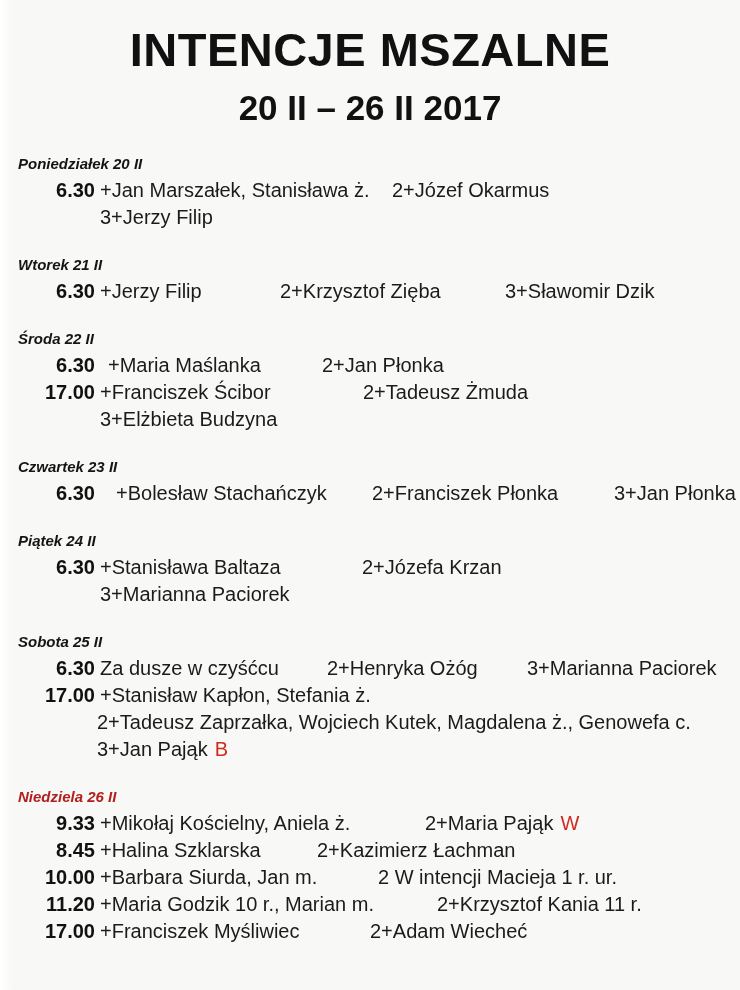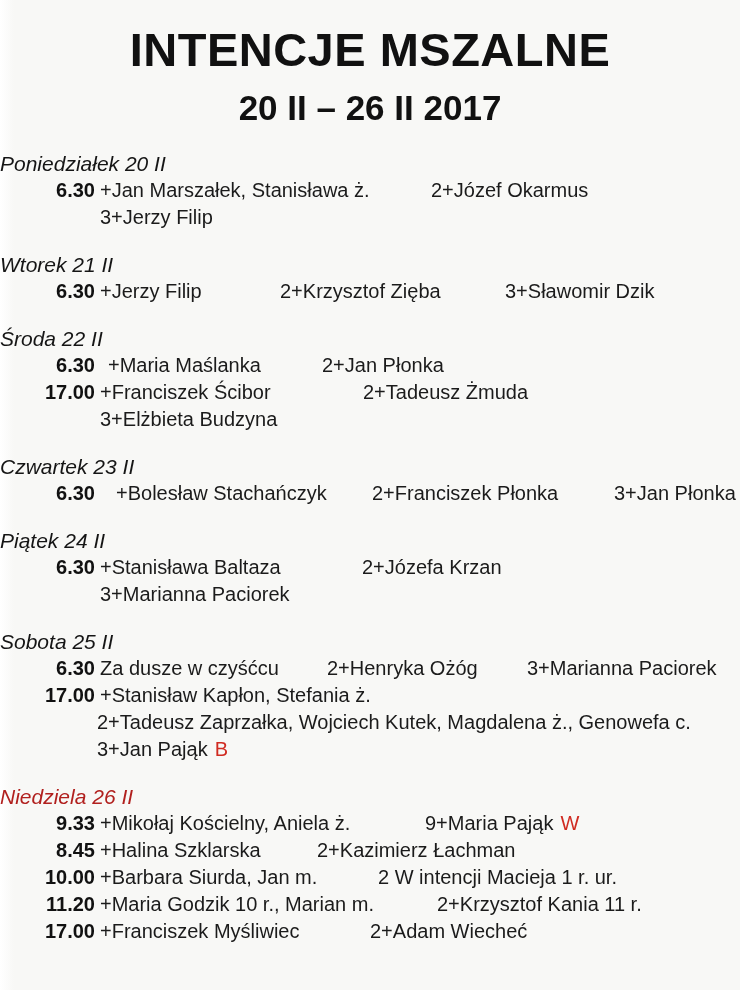--- a/index.html
+++ b/index.html
@@ -14,22 +14,23 @@
     margin:0;padding-top:25px;text-align:center;
     font-size:47px;line-height:50px;font-weight:700;letter-spacing:0.5px;color:#111;
   }
   .subtitle{
     margin:14px 0 0 0;text-align:center;
     font-size:35px;line-height:37px;font-weight:700;color:#111;
   }
   .schedule{padding-top:4px}
   .day{margin-top:20px}
   .day-header{
-    font-size:21px;line-height:27px;
-    font-weight:400;font-style:italic;color:#151515;
+    margin-left:18px;
+    font-size:15px;line-height:27px;
+    font-weight:700;font-style:italic;color:#151515;
   }
   .day-header.red{color:#b1201e}
   .mass-line{position:relative;height:27px;font-size:20px;line-height:27px}
   .time{
     position:absolute;left:0;top:0;width:95px;
     text-align:right;font-weight:700;color:#111;
   }
   .seg{position:absolute;top:0;white-space:nowrap}
   .mark{color:#d02b21;margin-left:7px}
 </style>
@@ -38,21 +39,21 @@
 
 <div class="page">
   <h1 class="title">INTENCJE MSZALNE</h1>
   <h2 class="subtitle">20 II – 26 II 2017</h2>
   <div class="schedule" id="schedule">
       <section class="day">
         <div class="day-header">Poniedziałek 20 II</div>
         <div class="mass-line">
           <span class="time">6.30</span>
           <span class="seg" style="left: 100px;"><span>+Jan Marszałek, Stanisława ż.</span></span>
-          <span class="seg" style="left: 431px; text-align: center;"><span>2+Józef Okarmus</span></span>
+          <span class="seg" style="left: 392px; text-align: center;"><span>2+Józef Okarmus</span></span>
         </div>
         <div class="mass-line">
           <span class="seg" style="left: 100px;"><span>3+Jerzy Filip</span></span>
         </div>
       </section>
       <section class="day">
         <div class="day-header">Wtorek 21 II</div>
         <div class="mass-line">
           <span class="time">6.30</span>
           <span class="seg" style="left: 100px;"><span>+Jerzy Filip</span></span>
@@ -113,21 +114,21 @@
         </div>
         <div class="mass-line">
           <span class="seg" style="left: 97px;"><span>3+Jan Pająk</span><span class="mark">B</span></span>
         </div>
       </section>
       <section class="day">
         <div class="day-header red">Niedziela 26 II</div>
         <div class="mass-line">
           <span class="time">9.33</span>
           <span class="seg" style="left: 100px;"><span>+Mikołaj Kościelny, Aniela ż.</span></span>
-          <span class="seg" style="left: 425px;"><span>9+Maria Pająk</span><span class="mark">W</span></span>
+          <span class="seg" style="left: 425px;"><span>2+Maria Pająk</span><span class="mark">W</span></span>
         </div>
         <div class="mass-line">
           <span class="time">8.45</span>
           <span class="seg" style="left: 100px;"><span>+Halina Szklarska</span></span>
           <span class="seg" style="left: 317px;"><span>2+Kazimierz Łachman</span></span>
         </div>
         <div class="mass-line">
           <span class="time">10.00</span>
           <span class="seg" style="left: 100px;"><span>+Barbara Siurda, Jan m.</span></span>
           <span class="seg" style="left: 378px;"><span>2 W intencji Macieja 1 r. ur.</span></span>

